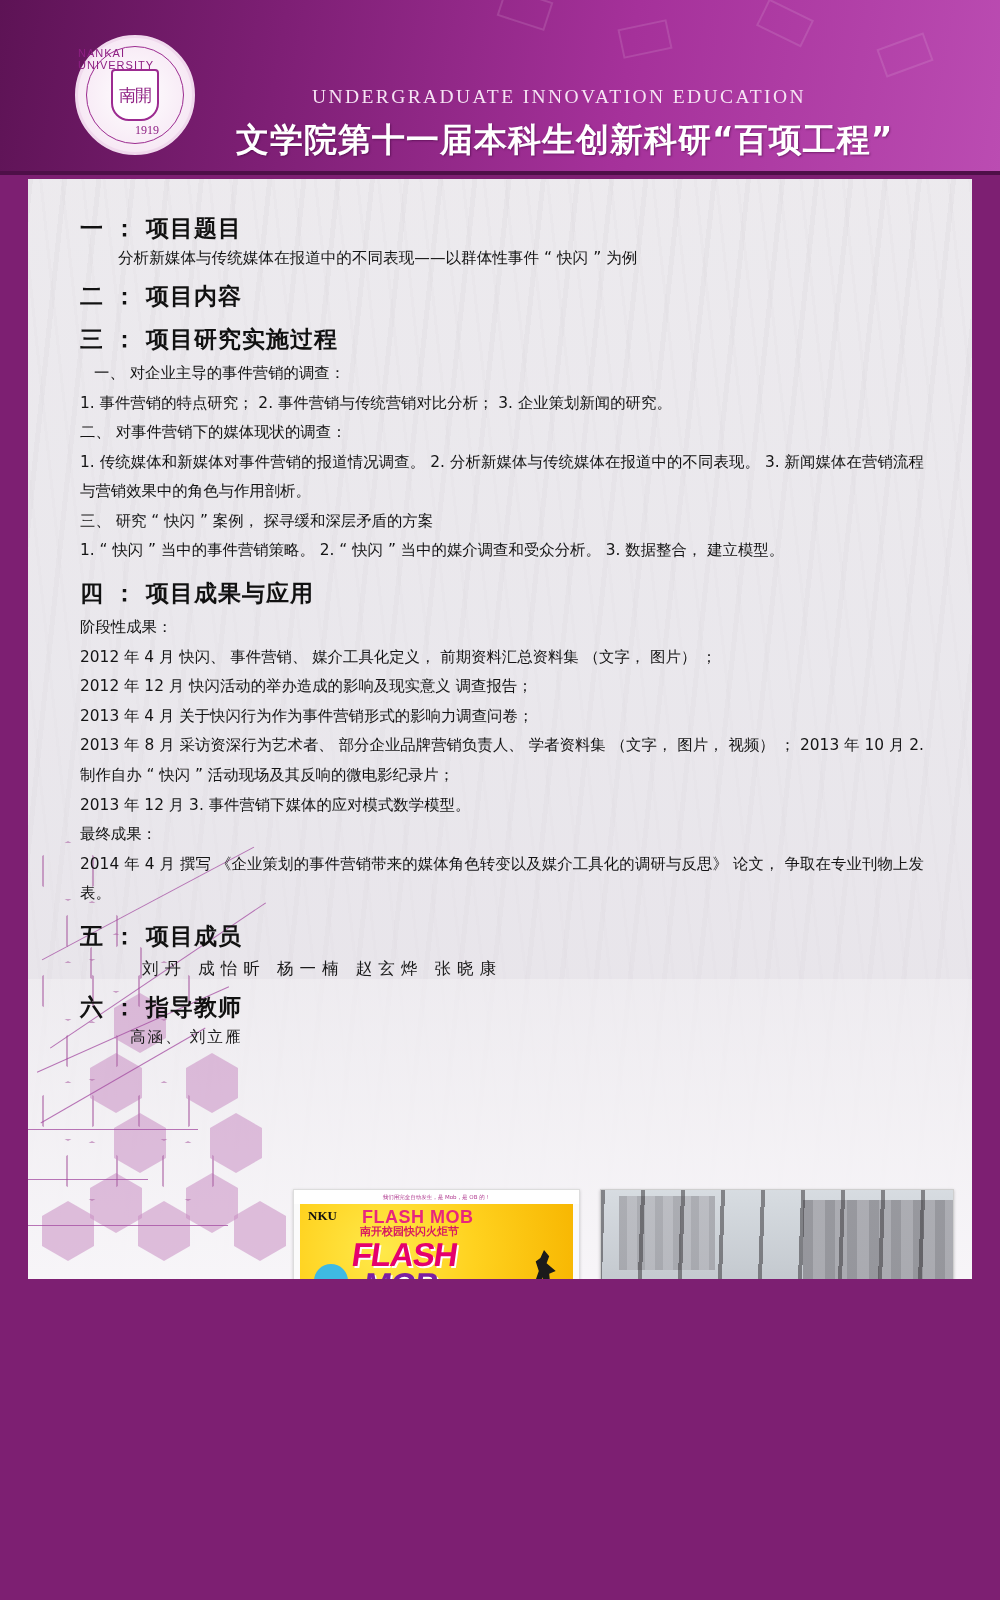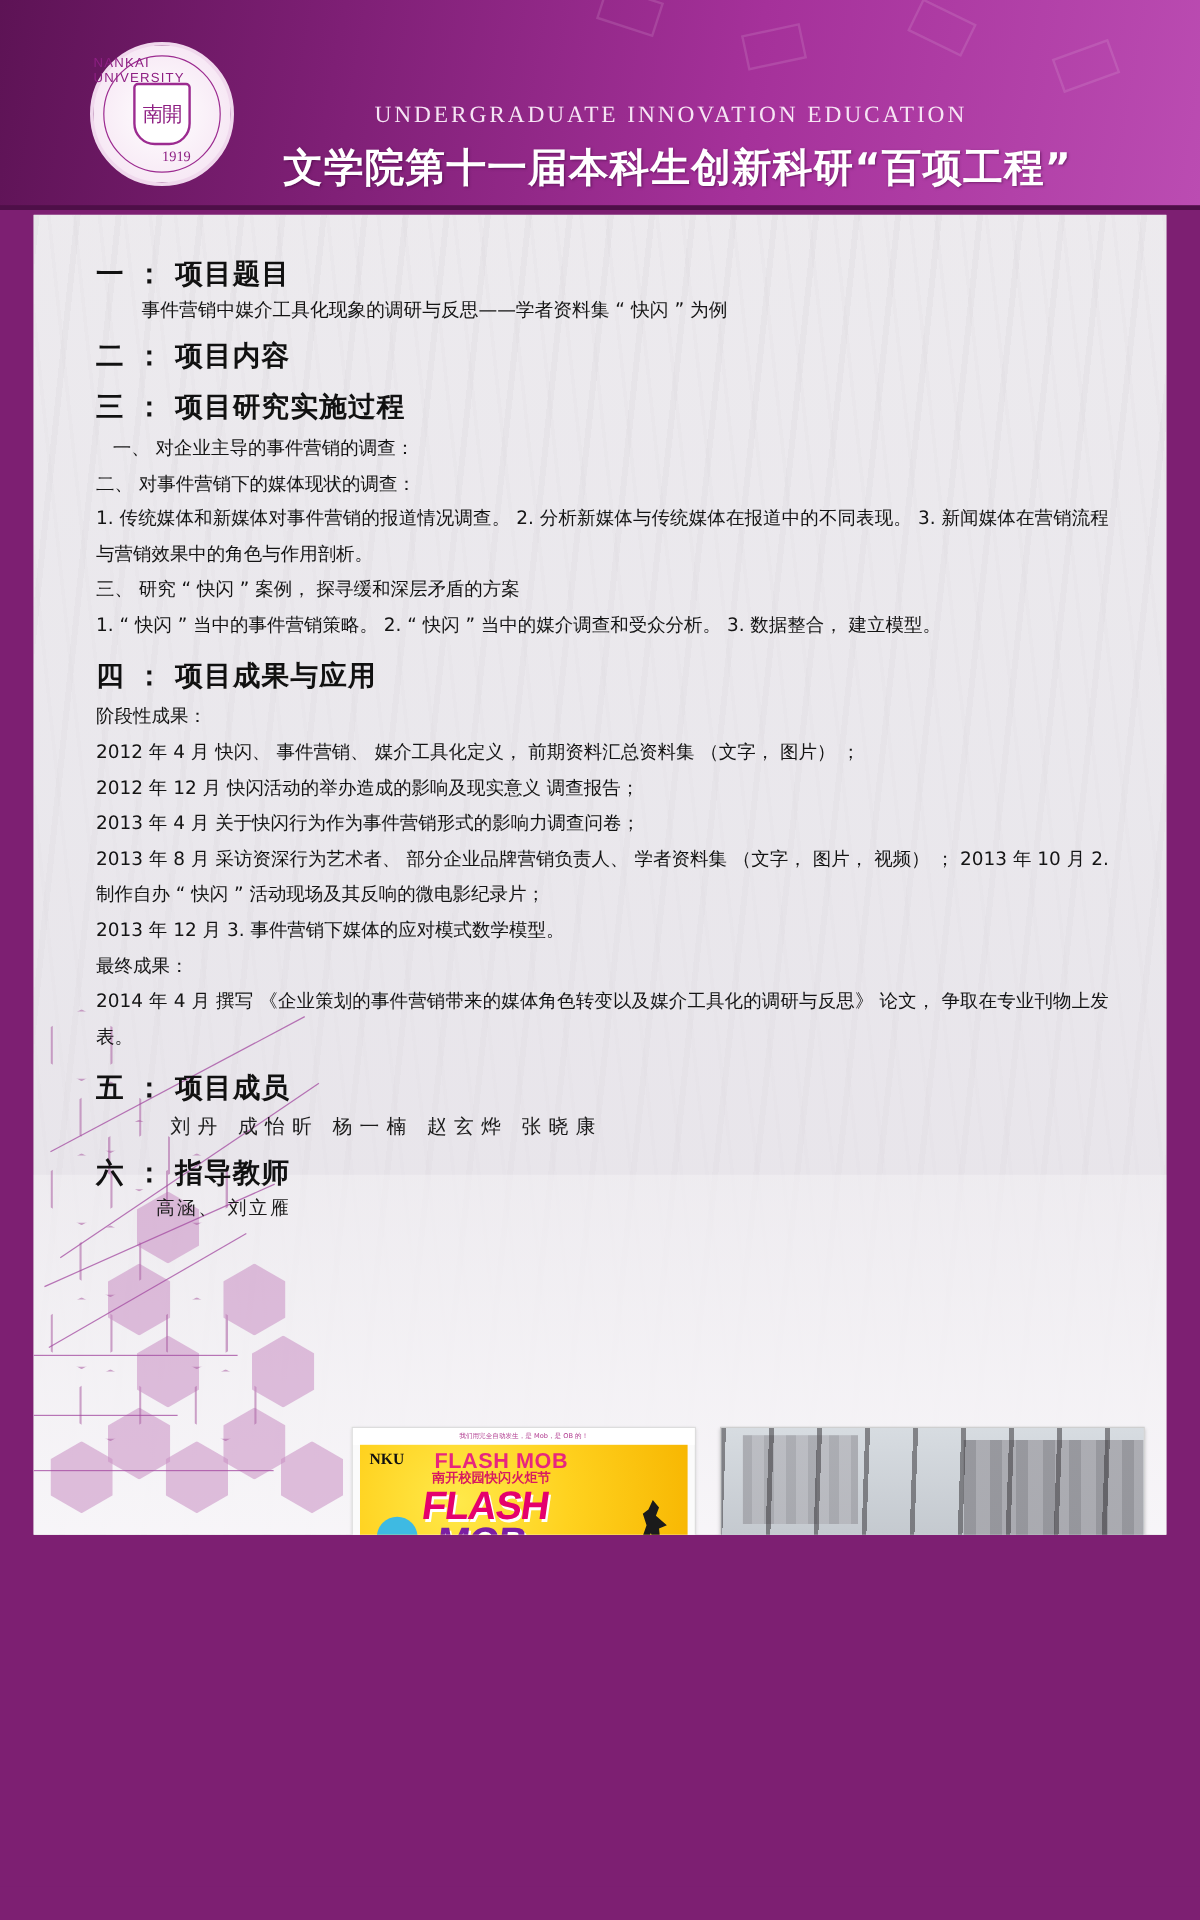--- a/index.html
+++ b/index.html
@@ -303,26 +303,27 @@
       <i style="left:0;top:150px;width:210px;transform:rotate(-24deg);"></i>
       <i style="left:0;top:196px;width:190px;transform:rotate(-30deg);"></i>
       <i style="left:0;top:250px;width:170px;"></i>
       <i style="left:0;top:300px;width:120px;"></i>
       <i style="left:0;top:346px;width:200px;"></i>
     </div>
 
     <div class="content">
 
       <div class="sec-title">一 ： 项目题目</div>
-      <div class="title-line">事件营销中媒介工具化现象的调研与反思——学者资料集 “ 快闪 ” 为例</div>
+      <div class="title-line">分析新媒体与传统媒体在报道中的不同表现——以群体性事件 “ 快闪 ” 为例</div>
 
       <div class="sec-title">二 ： 项目内容</div>
 
       <div class="sec-title">三 ： 项目研究实施过程</div>
       <div class="p small ind-sm">一、 对企业主导的事件营销的调查：</div>
+      <div class="p small">1. 事件营销的特点研究； 2. 事件营销与传统营销对比分析； 3. 企业策划新闻的研究。</div>
       <div class="p small">二、 对事件营销下的媒体现状的调查：</div>
       <div class="p small">1. 传统媒体和新媒体对事件营销的报道情况调查。 2. 分析新媒体与传统媒体在报道中的不同表现。 3. 新闻媒体在营销流程与营销效果中的角色与作用剖析。</div>
       <div class="p small">三、 研究 “ 快闪 ” 案例， 探寻缓和深层矛盾的方案</div>
       <div class="p small">1. “ 快闪 ” 当中的事件营销策略。 2. “ 快闪 ” 当中的媒介调查和受众分析。 3. 数据整合， 建立模型。</div>
 
       <div class="sec-title">四 ： 项目成果与应用</div>
       <div class="p small">阶段性成果：</div>
       <div class="p small">2012 年 4 月 快闪、 事件营销、 媒介工具化定义， 前期资料汇总资料集 （文字， 图片） ；</div>
       <div class="p small">2012 年 12 月 快闪活动的举办造成的影响及现实意义 调查报告；</div>
       <div class="p small">2013 年 4 月 关于快闪行为作为事件营销形式的影响力调查问卷；</div>

